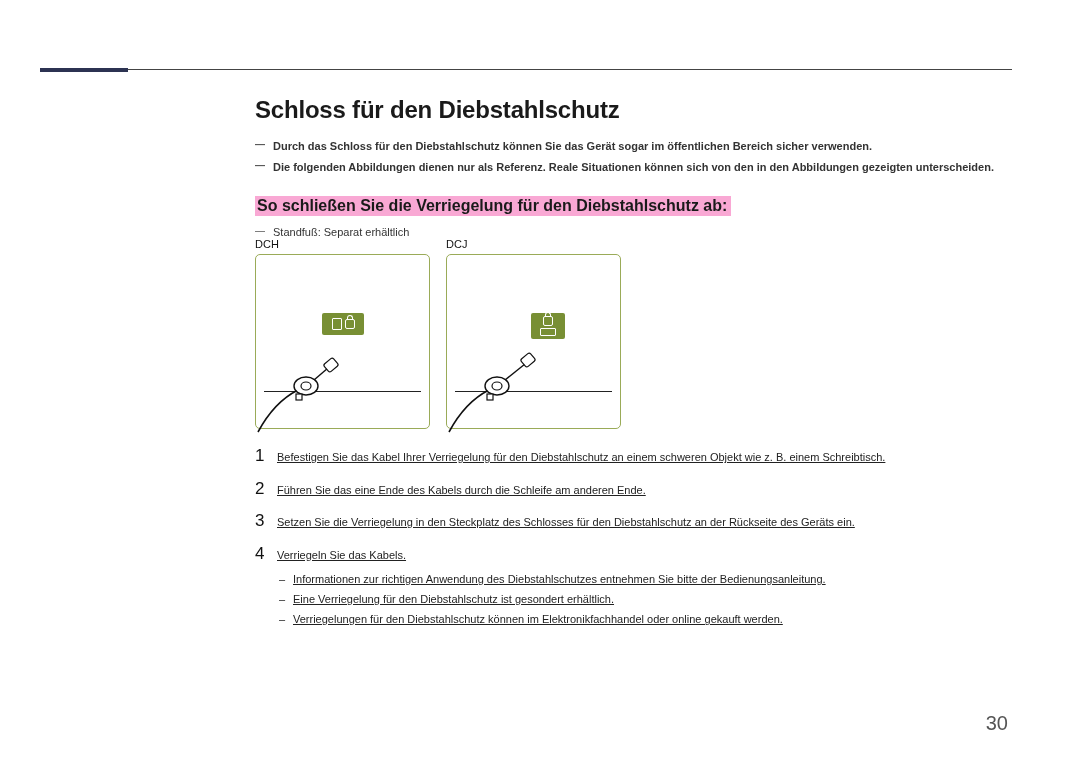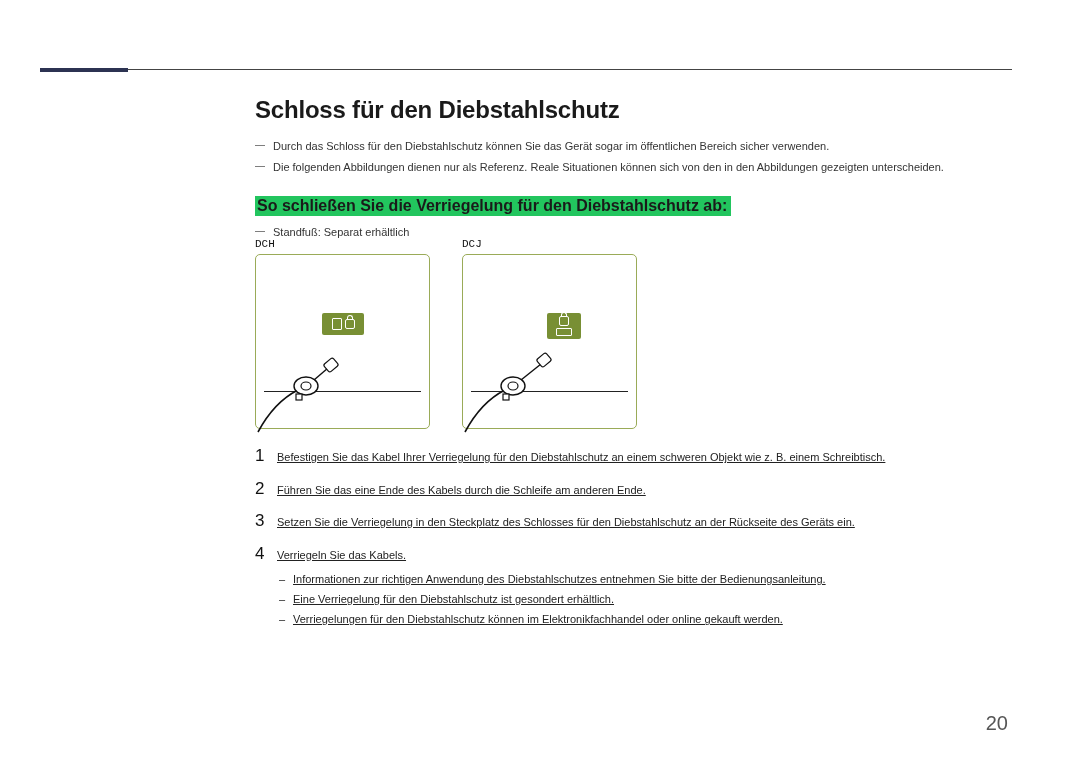--- a/index.html
+++ b/index.html
@@ -51,31 +51,32 @@
     padding: 0;
     margin: 0 0 14px 0;
   }
   .dashlist li {
     font-size: 11px;
     line-height: 1.55;
     color: #333;
     padding-left: 18px;
     position: relative;
     margin-bottom: 4px;
+    font-weight: bold;
   }
   .dashlist li::before {
     content: "―";
     position: absolute;
     left: 0;
     top: -1px;
     color: #555;
     font-size: 10px;
   }
   .subheading {
-    background: #22c55e;
+    background: #f9a8d4;
     color: #1a1a1a;
     font-size: 16px;
     font-weight: 600;
     display: inline-block;
     padding: 1px 4px 1px 2px;
     margin: 6px 0 10px 0;
   }
   .small-note {
     font-size: 11px;
     color: #333;
@@ -85,23 +86,22 @@
   .small-note::before {
     content: "―";
     position: absolute;
     left: 0;
     top: -1px;
     color: #555;
     font-size: 10px;
   }
   .figures {
     display: flex;
-    gap: 32px;
+    gap: 16px;
     margin-bottom: 18px;
-    font-family: Liberation Mono, monospace;
   }
   .fig-col { }
   .fig-label {
     font-size: 11px;
     color: #111;
     margin-bottom: 4px;
   }
   .fig-box {
     width: 175px;
     height: 175px;
@@ -295,14 +295,14 @@
             <li>Informationen zur richtigen Anwendung des Diebstahlschutzes entnehmen Sie bitte der Bedienungsanleitung.</li>
             <li>Eine Verriegelung für den Diebstahlschutz ist gesondert erhältlich.</li>
             <li>Verriegelungen für den Diebstahlschutz können im Elektronikfachhandel oder online gekauft werden.</li>
           </ul>
         </div>
       </div>
     </div>
 
   </div>
 
-  <div class="page-num">20</div>
+  <div class="page-num">30</div>
 </div>
 
 </body></html>

